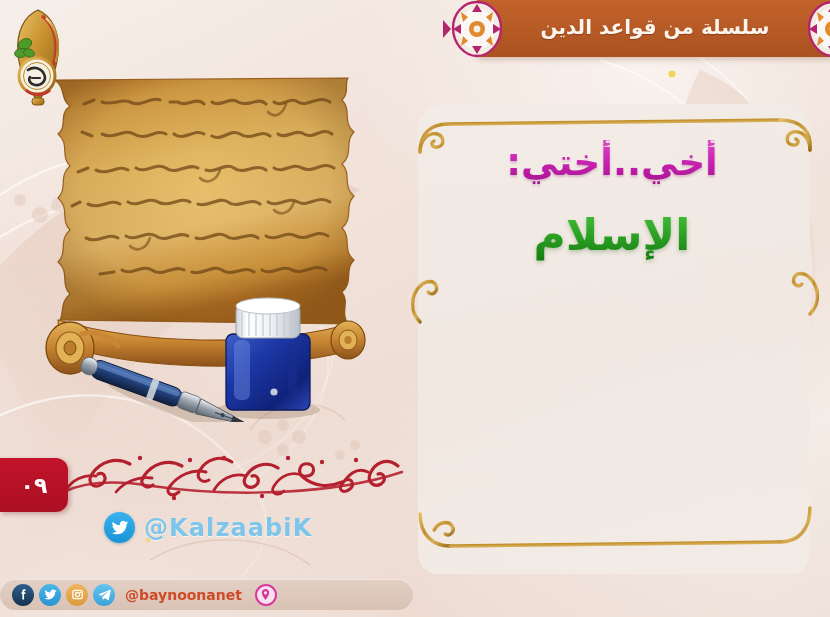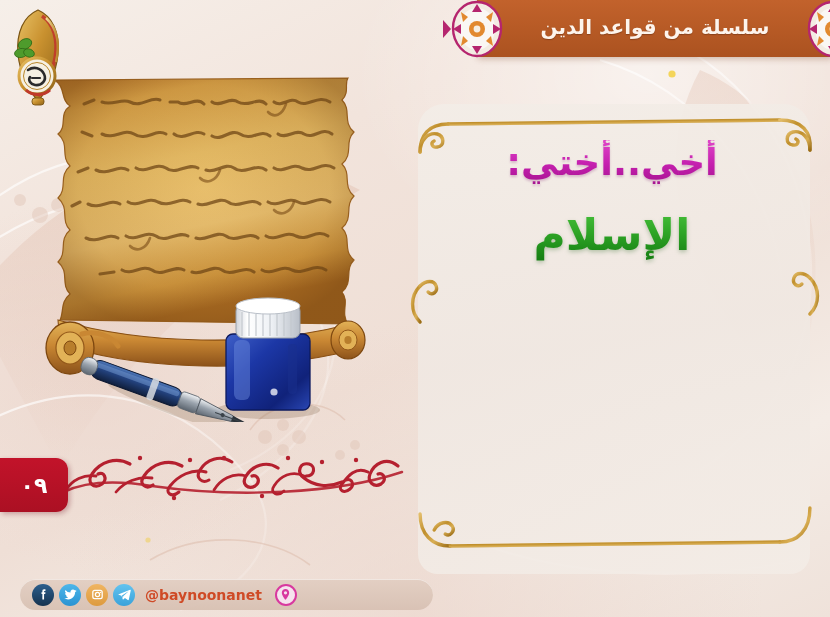--- a/index.html
+++ b/index.html
@@ -141,21 +141,21 @@
   }
   .tw-handle {
     font-size:24px; font-weight:bold; letter-spacing:1.1px;
     color:#7dc5ea;
     text-shadow:0 1px 1px rgba(255,255,255,.7);
     font-family:"DejaVu Sans","Liberation Sans",sans-serif;
   }
 
   
   .footer {
-    position:absolute; left:20px; bottom:7px; width:413px; height:31px;
+    position:absolute; left:0; bottom:7px; width:413px; height:31px;
     background:linear-gradient(180deg, rgba(226,206,194,.92) 0%, rgba(215,192,178,.92) 100%);
     border-radius:16px;
     display:flex; align-items:center; gap:5px;
     padding:0 12px;
     z-index:8; direction:ltr;
     box-shadow:inset 0 1px 0 rgba(255,255,255,.5);
   }
   .sicon { width:22px; height:22px; border-radius:50%; display:flex; align-items:center; justify-content:center; flex:0 0 auto; }
   .sicon.fb  { background:linear-gradient(180deg,#2c5f8d 0%,#17334f 100%); }
   .sicon.tw  { background:linear-gradient(180deg,#4cb6ea 0%,#2a93d2 100%); }
@@ -559,20 +559,28 @@
             <circle cx="168" cy="16" r="2.2"></circle>
           <circle cx="134" cy="18" r="2.2"></circle>
             <circle cx="84" cy="16" r="2.2"></circle>
           <circle cx="206" cy="54" r="2.2"></circle>
             <circle cx="118" cy="56" r="2.2"></circle>
         </g>
       </g>
     </svg>
   </div>
 
+  <div class="twitter-row">
+    <span class="tw-circle">
+      <svg viewBox="0 0 24 24" width="18" height="18" fill="#ffffff">
+        <path d="M23 4.8a9 9 0 0 1-2.6.72A4.5 4.5 0 0 0 22.4 3a9 9 0 0 1-2.86 1.1A4.5 4.5 0 0 0 11.8 8.2a12.8 12.8 0 0 1-9.3-4.7 4.5 4.5 0 0 0 1.4 6 4.4 4.4 0 0 1-2-.56v.06a4.5 4.5 0 0 0 3.6 4.4 4.5 4.5 0 0 1-2 .08 4.5 4.5 0 0 0 4.2 3.1A9 9 0 0 1 1 18.4a12.7 12.7 0 0 0 6.9 2c8.3 0 12.8-6.9 12.8-12.8v-.6A9 9 0 0 0 23 4.8z"></path>
+      </svg>
+    </span>
+    <span class="tw-handle">@KalzaabiK</span>
+  </div>
 
   <div class="footer">
     <span class="sicon fb">
       <svg viewBox="0 0 24 24" width="15" height="15" fill="#ffffff">
         <path d="M15.1 8.5h-2.2V7c0-.6.4-.8.7-.8h1.5V3.6h-2.1c-2.3 0-2.8 1.7-2.8 2.8v2.1H8.8v2.8h1.4V20h2.7v-8.7h1.9l.3-2.8z"></path>
       </svg>
     </span>
     <span class="sicon tw">
       <svg viewBox="0 0 24 24" width="15" height="15" fill="#ffffff">
         <path d="M22 5.9a8 8 0 0 1-2.3.64A4 4 0 0 0 21.4 4.3a8 8 0 0 1-2.5 1A4 4 0 0 0 12 8.9a11.3 11.3 0 0 1-8.2-4.2 4 4 0 0 0 1.2 5.3 4 4 0 0 1-1.8-.5v.05a4 4 0 0 0 3.2 3.9 4 4 0 0 1-1.8.07 4 4 0 0 0 3.7 2.8A8 8 0 0 1 2 18a11.2 11.2 0 0 0 6.1 1.8c7.3 0 11.3-6.1 11.3-11.3v-.5A8 8 0 0 0 22 5.9z"></path>

